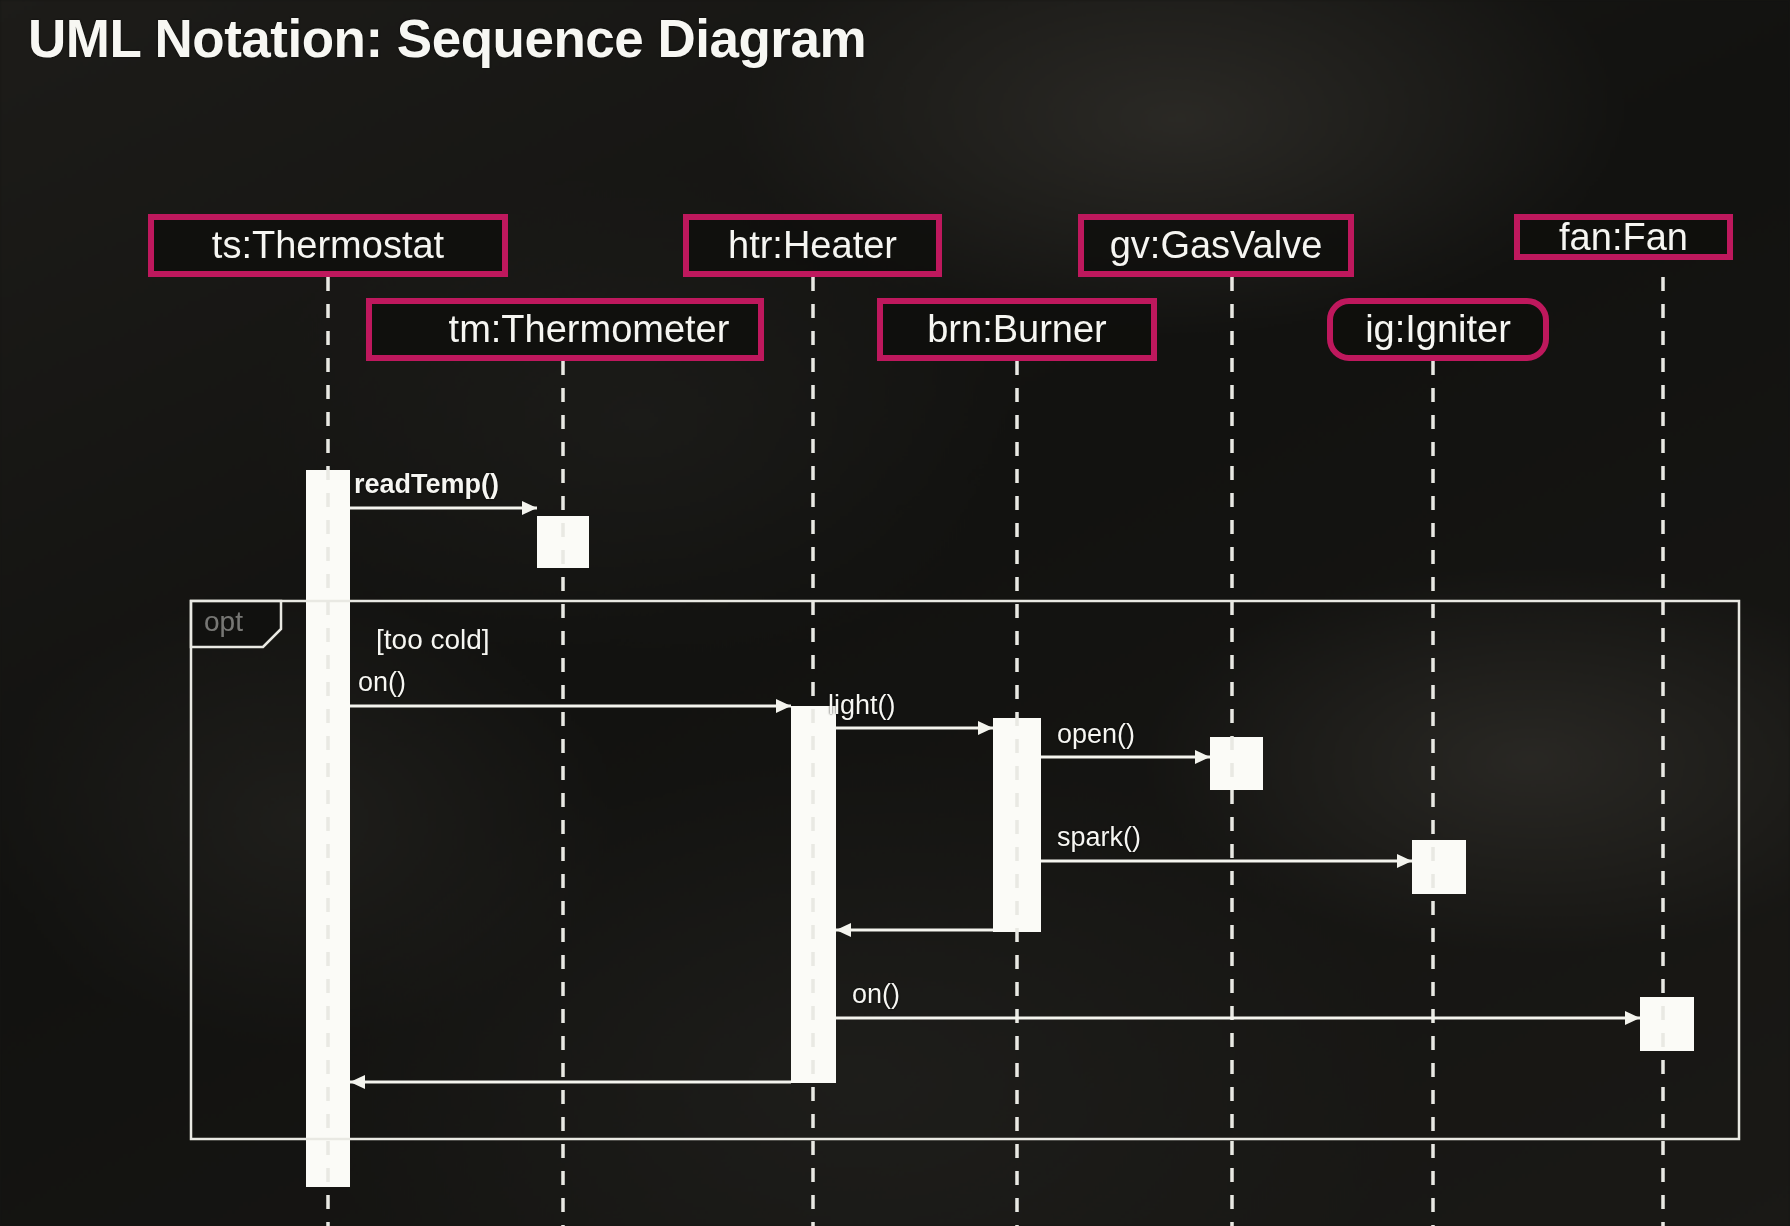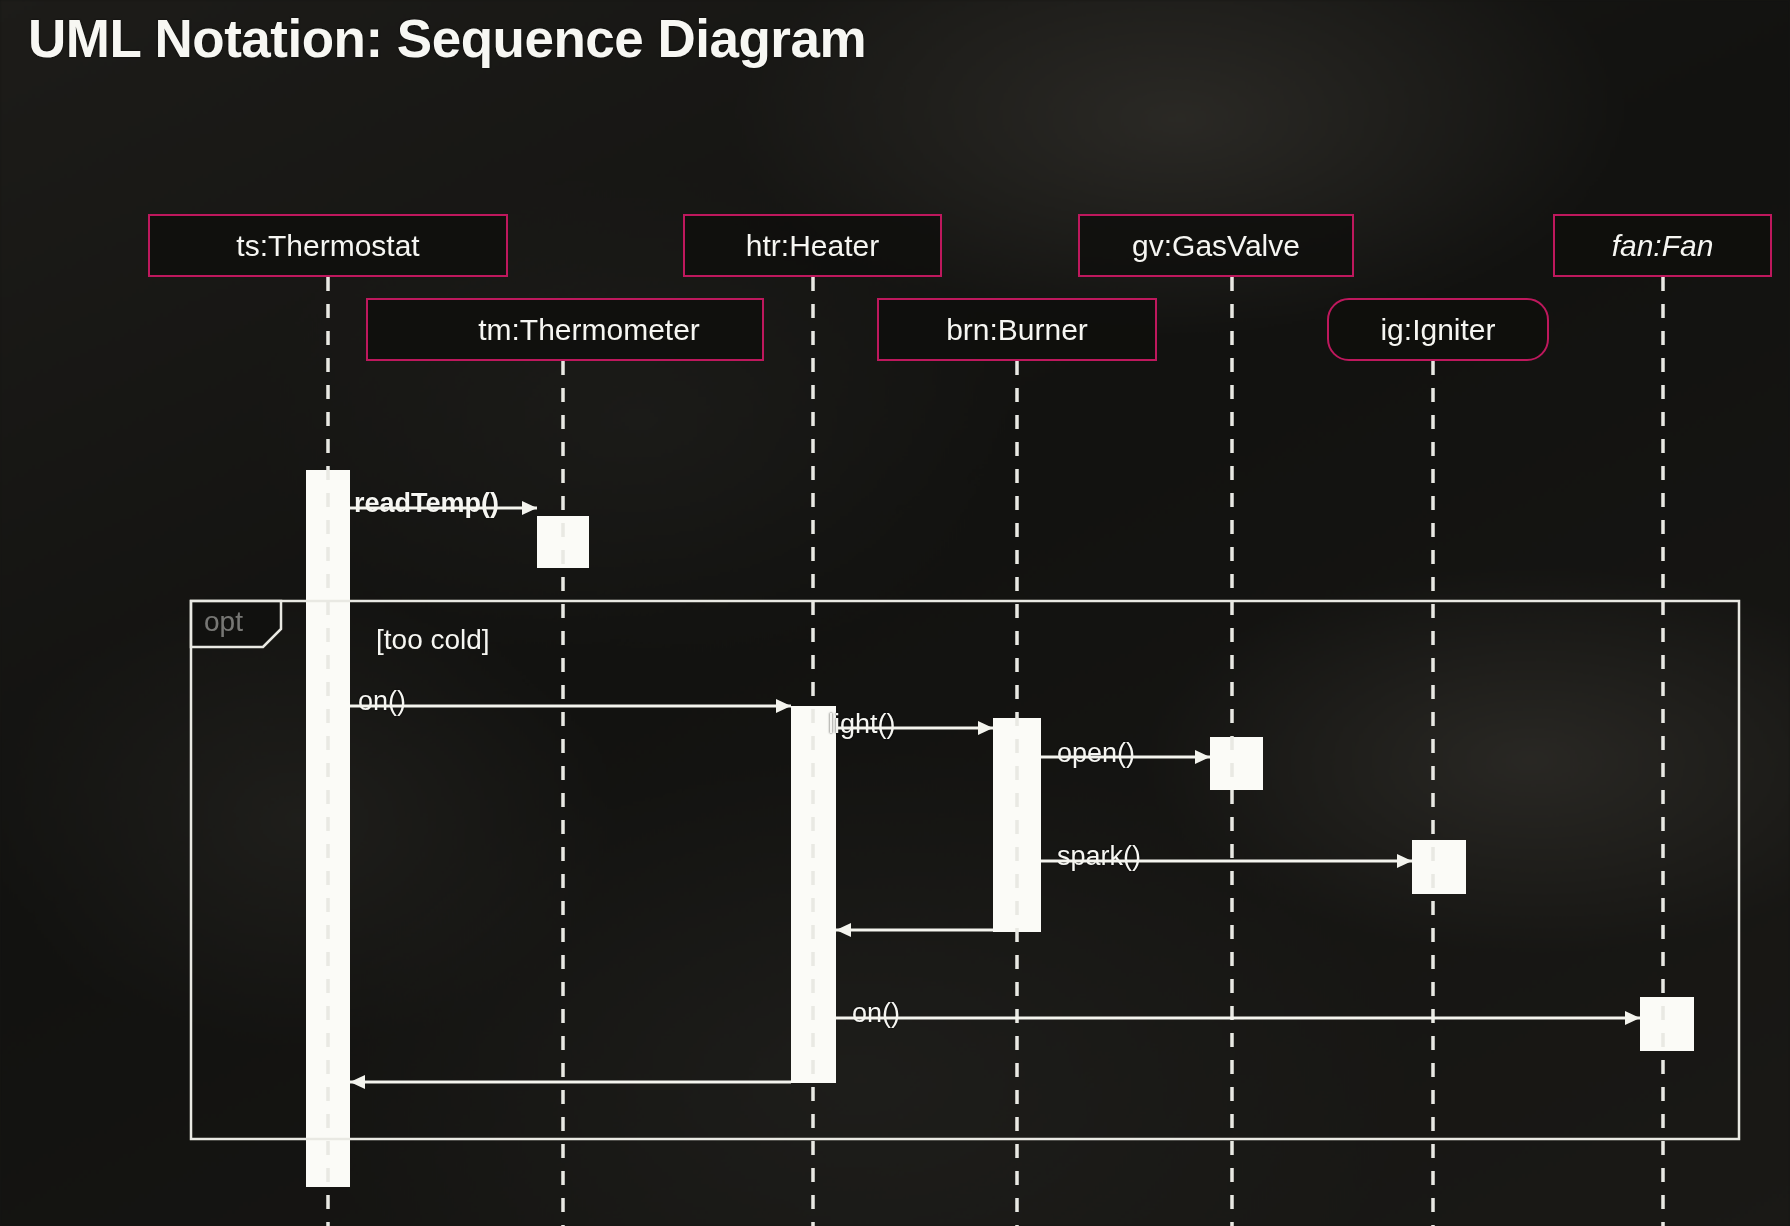--- a/index.html
+++ b/index.html
@@ -26,35 +26,34 @@
 
   .title{
     position:absolute;left:28px;top:8px;
     font-size:53px;font-weight:bold;letter-spacing:-0.5px;
     color:#f7f7f3;white-space:nowrap;
     text-shadow:0 0 2px rgba(0,0,0,.8);
   }
 
   .lbox{
     position:absolute;box-sizing:border-box;
-    border:2px solid #be185d;
+    border:6px solid #be185d;
     background:rgba(14,14,12,.78);
     display:flex;align-items:center;justify-content:center;
-    font-size:30px;color:#f6f6f2;white-space:nowrap;
+    font-size:38px;color:#f6f6f2;white-space:nowrap;
   }
 
   .act{
     position:absolute;background:#fbfbf7;
     border:1px solid #fbfbf7;box-sizing:border-box;
   }
 
   .msg-label{
     position:absolute;font-size:27px;color:#f6f6f2;white-space:nowrap;
     text-shadow:0 0 2px rgba(0,0,0,.9);
-    margin-top:19px;
   }
   .msg-label.bold{font-weight:bold;}
 
   .frag-label{
     position:absolute;font-size:28px;color:#f6f6f2;white-space:nowrap;
   }
   .guard{
     position:absolute;font-size:28px;color:#f6f6f2;white-space:nowrap;
   }
 </style>
@@ -76,21 +75,21 @@
     </div>
     <div class="lbox" style="left: 683px; top: 214px; width: 259px; height: 63px;">
       <span>htr:Heater</span>
     </div>
     <div class="lbox" style="left: 1078px; top: 214px; width: 276px; height: 63px;">
       <span>gv:GasValve</span>
     </div>
     <div class="lbox" style="left: 1327px; top: 298px; width: 222px; height: 63px; border-radius: 22px;">
       <span>ig:Igniter</span>
     </div>
-    <div class="lbox" style="left: 1553px; top: 214px; width: 219px; height: 63px; font-style: italic;">
+    <div class="lbox" style="left: 1514px; top: 214px; width: 219px; height: 46px;">
       <span>fan:Fan</span>
     </div>
     <div class="frag-label" style="left: 204px; top: 606px;">opt</div>
     <div class="guard" style="left: 376px; top: 608px; margin-top: 16px;">[too cold]</div>
     <div class="act" style="left: 306px; top: 470px; width: 44px; height: 717px;"></div>
     <div class="act" style="left: 537px; top: 516px; width: 52px; height: 52px;"></div>
     <div class="act" style="left: 791px; top: 706px; width: 45px; height: 377px;"></div>
     <div class="act" style="left: 993px; top: 718px; width: 48px; height: 214px;"></div>
     <div class="act" style="left: 1210px; top: 737px; width: 53px; height: 53px;"></div>
     <div class="act" style="left: 1412px; top: 840px; width: 54px; height: 54px;"></div>

